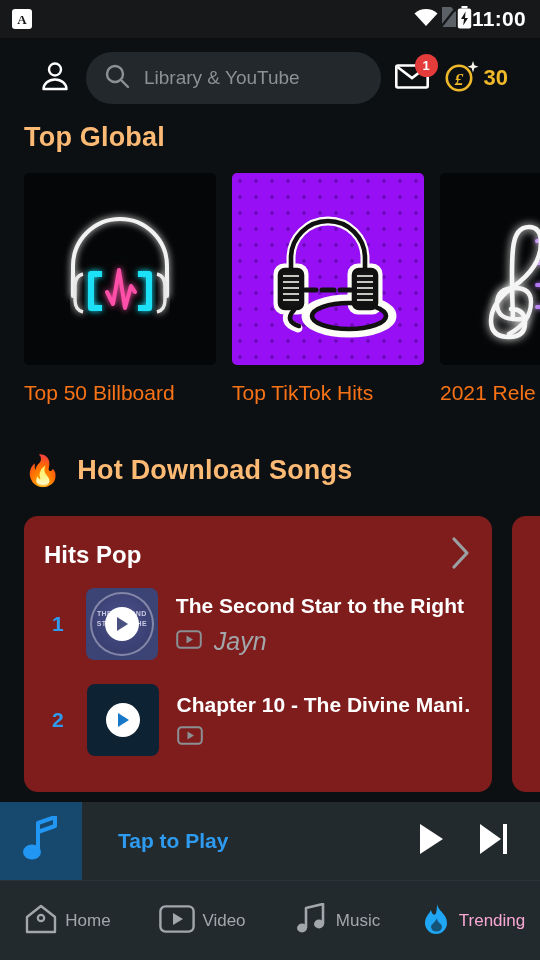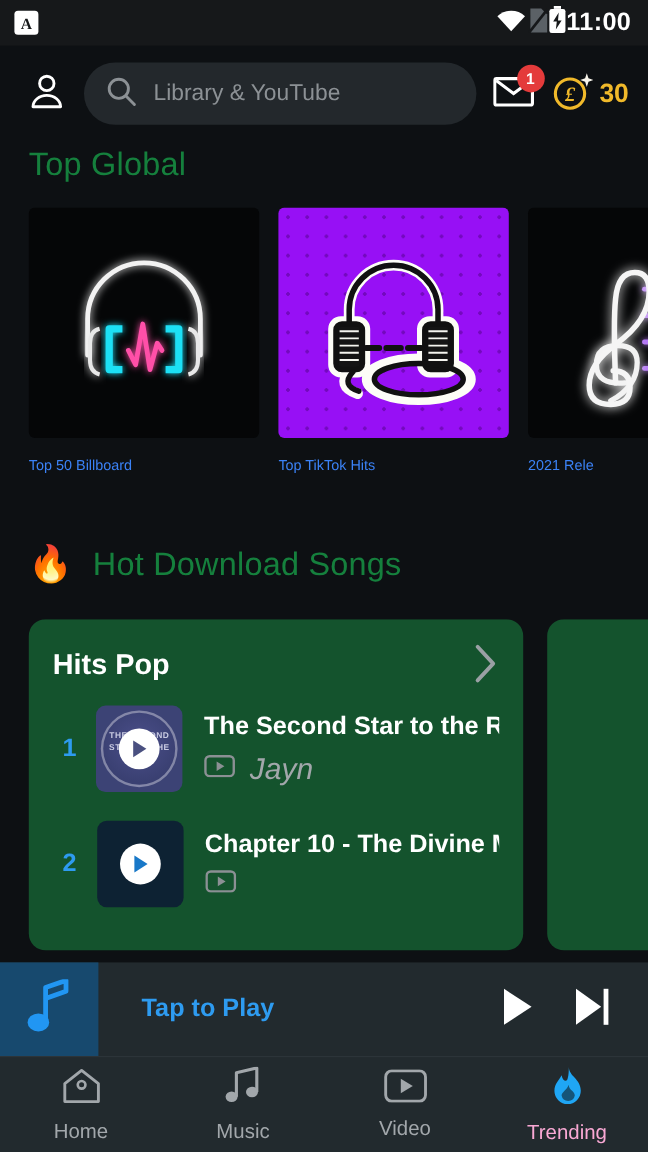--- a/index.html
+++ b/index.html
@@ -24,21 +24,21 @@
     display: flex; align-items: center; justify-content: center;
     font-size: 13px; font-weight: bold; color: #16181a; line-height: 1;
     font-family: "Liberation Serif", serif;
   }
   .sb-right { margin-left: auto; display: flex; align-items: center; gap: 0; }
   .sb-time { color: #fff; font-size: 21px; font-weight: bold; letter-spacing: 0.3px; }
 
   
   .header {
     position: absolute; top: 38px; left: 0; width: 540px; height: 80px;
-    display: flex; align-items: center; padding: 0 16px;
+    display: flex; align-items: center; padding: 0 32px;
   }
   .profile-btn { width: 46px; height: 46px; display: flex; align-items: center; justify-content: center; flex: 0 0 auto; }
   .searchbar {
     flex: 1 1 auto; height: 52px; margin: 0 14px 0 8px;
     background: #23282c; border-radius: 26px;
     display: flex; align-items: center; padding: 0 18px; gap: 14px;
   }
   .search-ph { color: #8c9195; font-size: 19px; white-space: nowrap; overflow: hidden; }
   .hdr-actions { display: flex; align-items: center; gap: 14px; flex: 0 0 auto; }
   .mail-wrap { position: relative; width: 34px; height: 32px; }
@@ -46,36 +46,36 @@
     position: absolute; top: -8px; right: -9px;
     min-width: 23px; height: 23px; border-radius: 12px; background: #e43b3b;
     color: #fff; font-size: 13px; font-weight: bold;
     display: flex; align-items: center; justify-content: center; padding: 0 5px;
   }
   .coin-wrap { display: flex; align-items: center; gap: 5px; }
   .coin-amt { color: #f0b92a; font-size: 22px; font-weight: bold; }
 
   
   .sec-title {
-    color: #15803d; font-size: 27px; font-weight: normal; letter-spacing: 0.2px;
+    color: #fdba74; font-size: 27px; font-weight: bold; letter-spacing: 0.2px;
   }
   .top-global-title { position: absolute; top: 122px; left: 24px; }
 
   
   .carousel {
     position: absolute; top: 173px; left: 0; width: 540px; height: 240px;
     display: flex; gap: 16px; padding-left: 24px; overflow: hidden;
   }
   .cv-card { width: 192px; flex: 0 0 auto; }
   .cv-art {
     width: 192px; height: 192px; border-radius: 5px; overflow: hidden;
     position: relative; display: flex; align-items: center; justify-content: center;
   }
   .cv-label {
-    margin-top: 16px; color: #3b82f6; font-size: 12px;
+    margin-top: 16px; color: #f97316; font-size: 21px;
     white-space: nowrap; overflow: hidden;
   }
   .art-dark { background: #050607; }
   .art-purple { background: #9710f5; }
   .dots {
     position: absolute; inset: 0;
     background-image: radial-gradient(#6d08b4 1.6px, transparent 1.7px);
     background-size: 16px 16px; opacity: 0.85;
   }
 
@@ -84,21 +84,21 @@
     position: absolute; top: 455px; left: 24px;
     display: flex; align-items: center; gap: 16px;
   }
   .flame-emoji { font-size: 30px; line-height: 1; }
 
   .hot-row {
     position: absolute; top: 516px; left: 0; width: 540px; height: 276px;
     display: flex; gap: 20px; padding-left: 24px; overflow: hidden;
   }
   .pl-card {
-    width: 412px; flex: 0 0 auto; background: #14532d;
+    width: 468px; flex: 0 0 auto; background: #7f1d1d;
     border-radius: 14px; padding: 18px 20px 0 20px;
   }
   .pl-head { display: flex; align-items: center; height: 42px; }
   .pl-title { color: #ffffff; font-size: 24px; font-weight: bold; }
   .pl-chev { margin-left: auto; }
 
   .trk { display: flex; align-items: center; height: 96px; }
   .trk-num { width: 44px; color: #2e9bf0; font-size: 21px; font-weight: bold; text-align: left; padding-left: 8px; }
   .trk-thumb {
     width: 72px; height: 72px; border-radius: 8px; flex: 0 0 auto;
@@ -140,21 +140,21 @@
   .mp-text { color: #2e9bf0; font-size: 21px; font-weight: bold; margin-left: 36px; }
   .mp-ctrls { margin-left: auto; display: flex; align-items: center; gap: 34px; padding-right: 32px; }
 
   
   .bottomnav {
     position: absolute; bottom: 0; left: 0; width: 540px; height: 80px;
     background: #222a2e; display: flex; align-items: center;
     border-top: 1px solid #2c3439;
   }
   .nav-item {
-    flex: 1 1 0; height: 80px; display: flex; flex-direction: column;
+    flex: 1 1 0; height: 80px; display: flex; flex-direction: row;
     align-items: center; justify-content: center; gap: 7px;
   }
   .nav-label { font-size: 17px; color: #a2a7ab; }
   .nav-item.active .nav-label { color: #f9a8d4; }
 </style>
 </head>
 <body>
 
 <div id="app">
 
@@ -444,39 +444,39 @@
         <svg width="34" height="32" viewBox="0 0 34 32">
           <path d="M3 14 L17 3 L31 14 V29 H3 Z" fill="none" stroke="#a2a7ab" stroke-width="2.4" stroke-linejoin="round"></path>
           <circle cx="17" cy="15" r="3.2" fill="none" stroke="#a2a7ab" stroke-width="2.2"></circle>
         </svg>
       </span>
       <span class="nav-label">Home</span>
     </div>
 
     <div class="nav-item">
       <span>
+        <svg width="36" height="28" viewBox="0 0 36 28">
+          <rect x="1.4" y="1.4" width="33.2" height="25.2" rx="5" fill="none" stroke="#a2a7ab" stroke-width="2.4"></rect>
+          <path d="M14 8 L24 14 L14 20 Z" fill="#a2a7ab"></path>
+        </svg>
+      </span>
+      <span class="nav-label">Video</span>
+    </div>
+
+    <div class="nav-item">
+      <span>
         <svg width="34" height="32" viewBox="0 0 34 32">
           <path d="M11 25 V5 L28 1 V21" fill="none" stroke="#a2a7ab" stroke-width="2.6" stroke-linejoin="round"></path>
           <ellipse cx="7" cy="25" rx="5" ry="4.4" fill="#a2a7ab"></ellipse>
           <ellipse cx="24" cy="21" rx="5" ry="4.4" fill="#a2a7ab"></ellipse>
         </svg>
       </span>
       <span class="nav-label">Music</span>
     </div>
 
-    <div class="nav-item">
-      <span>
-        <svg width="36" height="28" viewBox="0 0 36 28">
-          <rect x="1.4" y="1.4" width="33.2" height="25.2" rx="5" fill="none" stroke="#a2a7ab" stroke-width="2.4"></rect>
-          <path d="M14 8 L24 14 L14 20 Z" fill="#a2a7ab"></path>
-        </svg>
-      </span>
-      <span class="nav-label">Video</span>
-    </div>
-
     <div class="nav-item active">
       <span>
         <svg width="32" height="34" viewBox="0 0 32 34">
           <path d="M17 1 C17 9 27 11 27 21 a11 11 0 0 1 -22 0 C5 15 9 12 11 8 c1 5 4 6 5 3 C17 8 17 4 17 1 Z" fill="#1fa6f5"></path>
           <path d="M17 16 c0 5 5 5 5 9 a5.6 5.6 0 0 1 -11 0 c0 -3 4 -4 6 -9 Z" fill="#0d1013" opacity="0.55"></path>
         </svg>
       </span>
       <span class="nav-label">Trending</span>
     </div>
 

